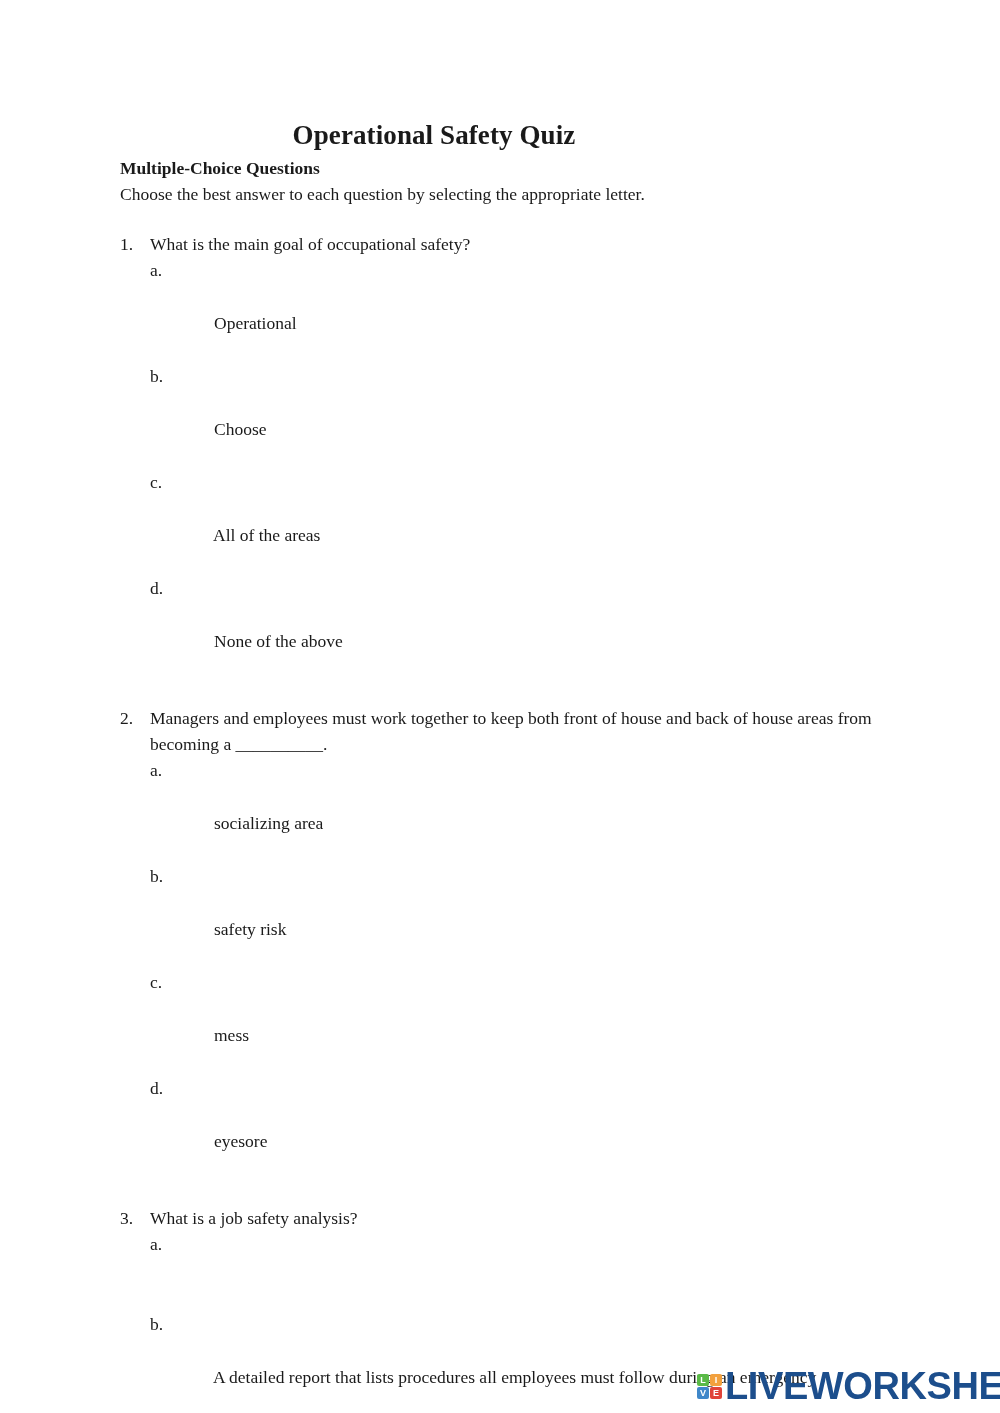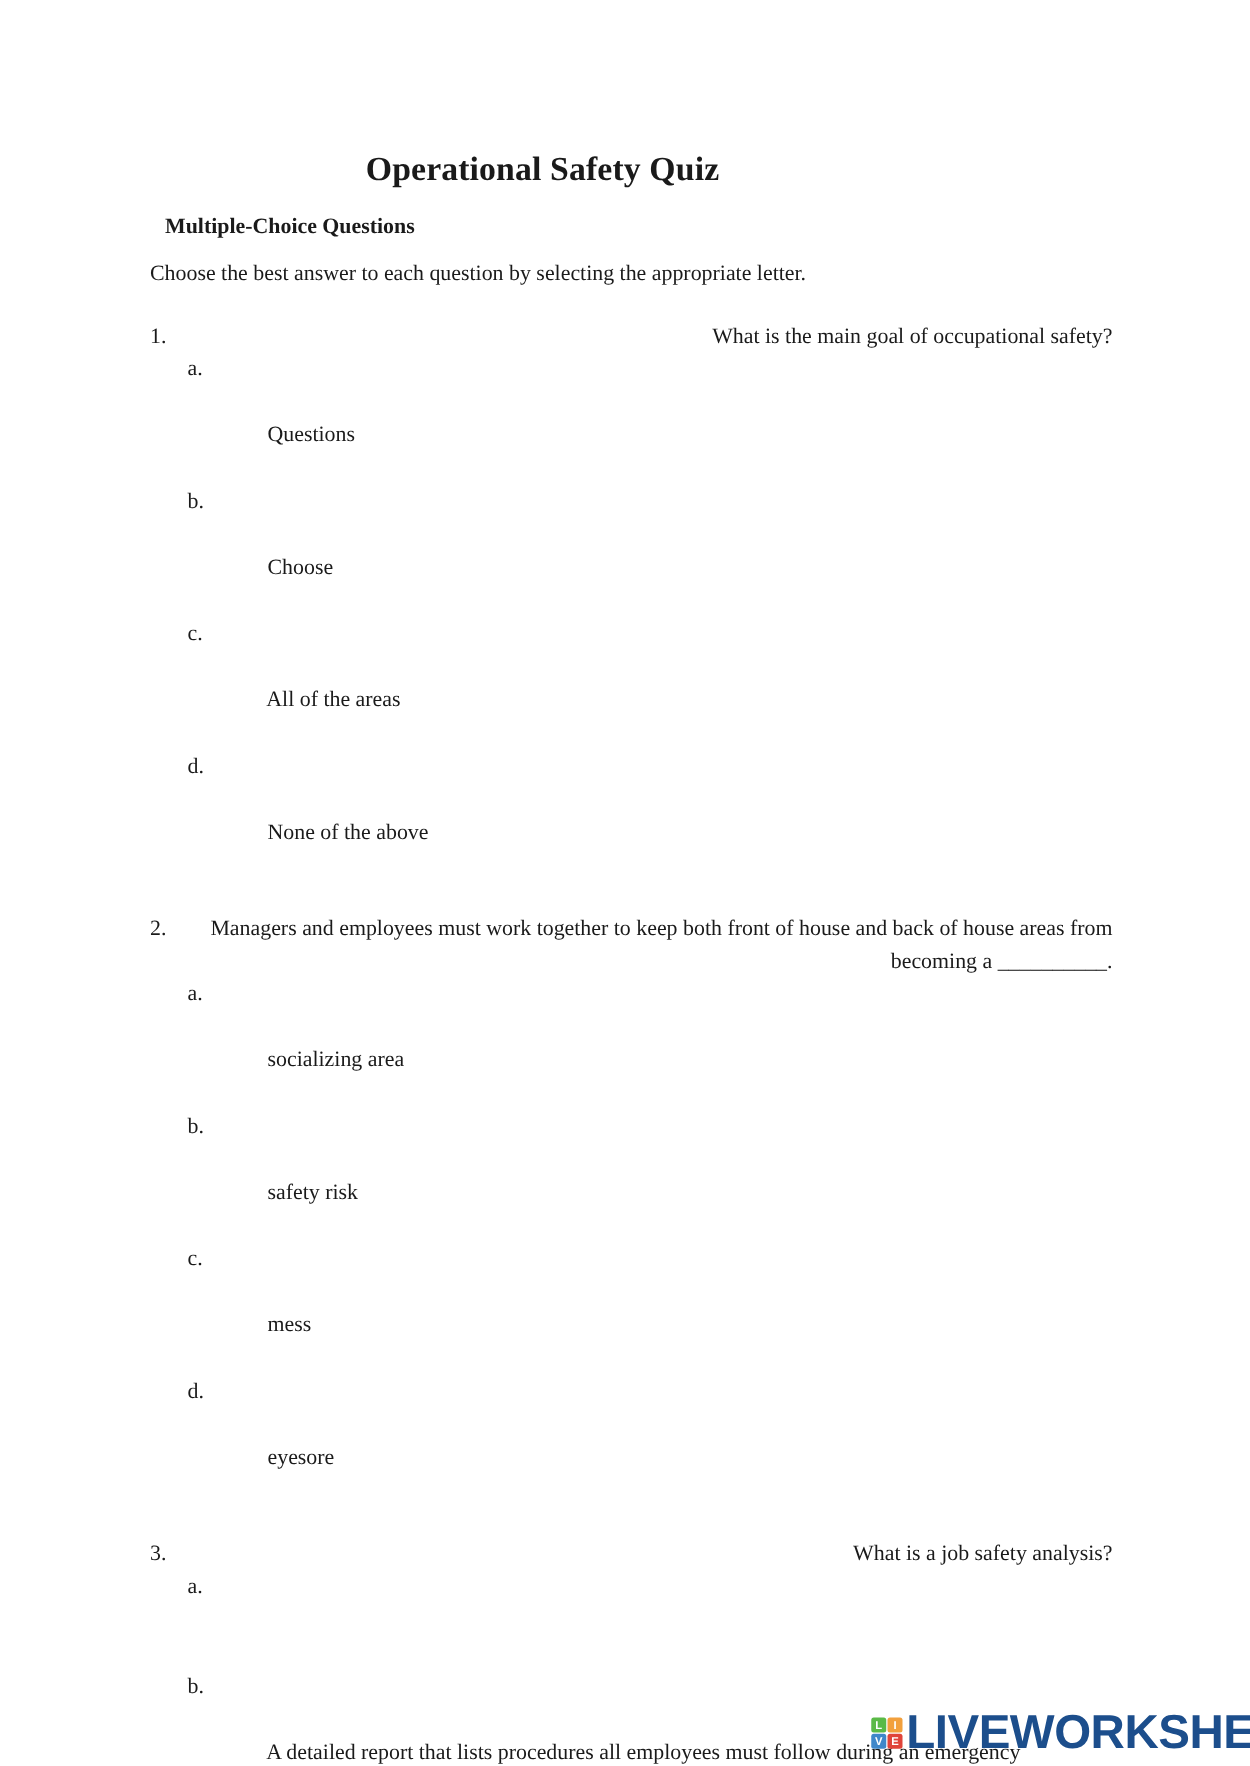--- a/index.html
+++ b/index.html
@@ -41,21 +41,21 @@
     position: absolute;
     left: 120px;
     top: 155px;
     width: 770px;
   }
 
   .block-heading {
     font-size: 17.5px;
     font-weight: bold;
     line-height: 26px;
-    margin: 12px;
+    margin: 0;
   }
 
   .block-instruction {
     font-size: 17.5px;
     line-height: 26px;
     margin: 0;
   }
 
   .spacer-lg { height: 24px; }
 
@@ -67,21 +67,20 @@
   }
   .question > .qnum {
     position: absolute;
     left: 0;
     top: 0;
     width: 24px;
     text-align: left;
   }
   .question > .qtext {
     display: block;
-    text-align: right;
   }
 
   .options {
     margin: 0;
     padding: 0;
     list-style: none;
   }
   .option {
     position: relative;
     padding-left: 29px;
@@ -153,21 +152,21 @@
 
     <div class="spacer-lg"></div>
 
     <div class="question">
       <span class="qnum">1.</span>
       <span class="qtext">What is the main goal of occupational safety?</span>
     </div>
     <ul class="options">
       <li class="option">
         <span class="olet">a.</span>
-        <span>Questions</span>
+        <span>Operational</span>
       </li>
       <li class="option">
         <span class="olet">b.</span>
         <span>Choose</span>
       </li>
       <li class="option">
         <span class="olet">c.</span>
         <span>All of the areas</span>
       </li>
       <li class="option">

